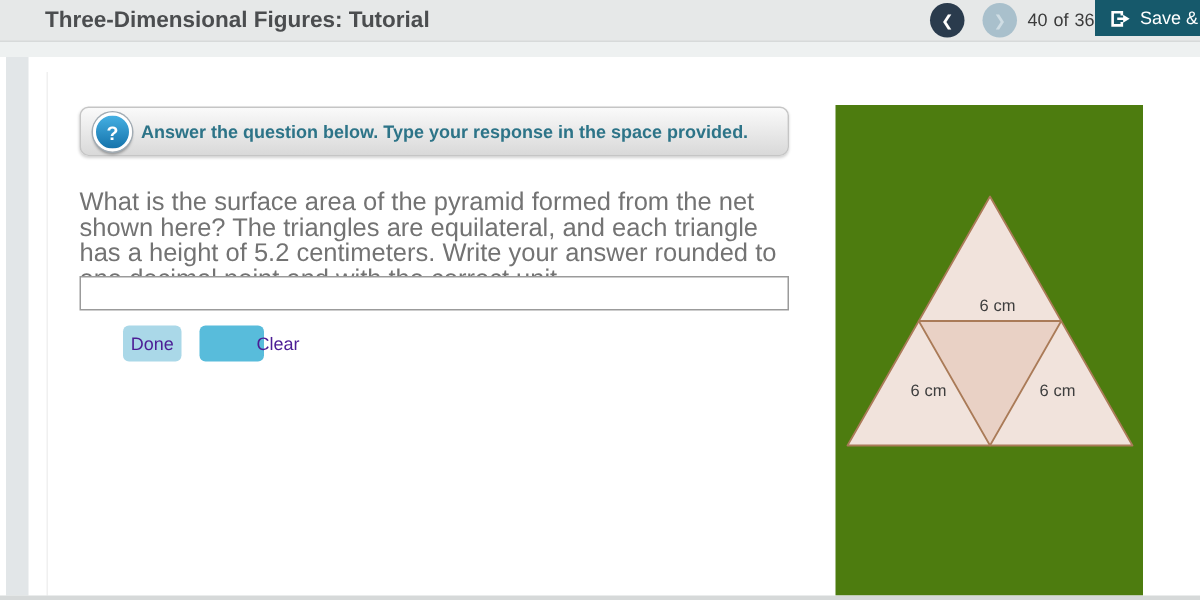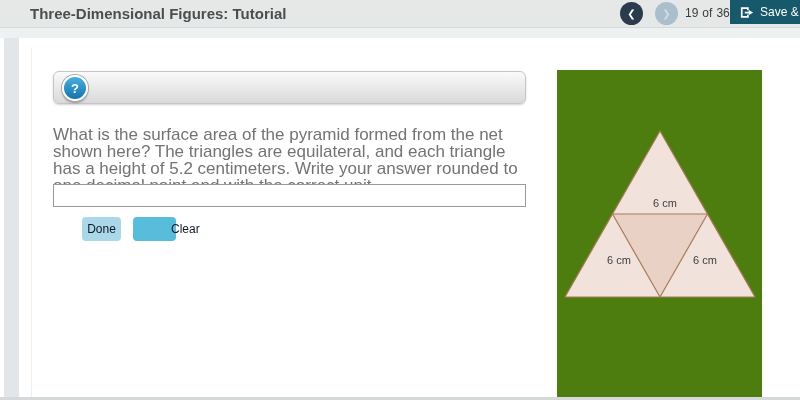--- a/index.html
+++ b/index.html
@@ -43,21 +43,21 @@
             color:#fff; font-size:13px; font-weight:bold; }
   .prompt-text { margin-left:40px; font-size:12px; font-weight:600; color:#2d7488; }
 
   
   .question-text { position:absolute; left:53px; top:126px; width:478px;
                    font-size:17px; line-height:17px; color:#737373; }
   .answer-input { position:absolute; left:53px; top:184px; width:473px; height:23px;
                   border:1px solid #9b9b9b; background:#fff; font-size:13px;
                   font-family:"Liberation Sans", sans-serif; padding:0 6px; outline:none; }
   .btn { position:absolute; top:217px; height:24px; border:none; border-radius:4px;
-         color:#0f172a; font-size:12px; font-family:"Liberation Sans", sans-serif;
+         color:#4c1d95; font-size:12px; font-family:"Liberation Sans", sans-serif;
          cursor:pointer; text-align:center; }
   .btn-done  { left:82px;  width:39px; background:#aad8e8; }
   .btn-clear { left:133px; width:43px; background:#58bcdb;padding-left:38px; }
 
   
   .figure-panel { position:absolute; left:557px; top:70px; width:205px; height:327px; background:#4d7c0f; }
   .figure-panel svg { display:block; }
   .net-label { font-family:"Liberation Sans", sans-serif; font-size:11px; fill:#3e3e3e; }
 </style>
 </head>
@@ -66,39 +66,40 @@
 <div id="screen">
 
   <div class="header">
     <div class="header-title">Three-Dimensional Figures: Tutorial</div>
     <button class="nav-circle nav-back">
       <span>❮</span>
     </button>
     <button class="nav-circle nav-fwd">
       <span>❯</span>
     </button>
-    <div class="page-indicator"><span>19</span><span>of</span><span>36</span></div>
+    <div class="page-indicator"><span>40</span><span>of</span><span>36</span></div>
     <button class="save-exit">
       <span style="display:inline-flex;">
         <svg width="14" height="13" viewBox="0 0 16 14">
           <path d="M1 1 h9 v3.5 h-2 v-1.5 h-5 v8 h5 v-1.5 h2 v3.5 h-9 z" fill="#ffffff"></path>
           <path d="M10 4 l5 3 -5 3 v-2 h-4.5 v-2 h4.5 z" fill="#ffffff"></path>
         </svg>
       </span>
       <span>Save &amp; Exit</span>
     </button>
   </div>
   <div class="sub-band"></div>
   <div class="left-strip"></div>
   <div class="card-edge"></div>
 
   <div class="prompt-banner">
     <div class="q-icon">
       <span>?</span>
     </div>
+    <div class="prompt-text">Answer the question below. Type your response in the space provided.</div>
   </div>
 
   <div class="question-text">What is the surface area of the pyramid formed from the net shown here? The triangles are equilateral, and each triangle has a height of 5.2 centimeters. Write your answer rounded to one decimal point and with the correct unit.</div>
   <input class="answer-input" type="text" value="" style="">
   <button class="btn btn-done">Done</button>
   <button class="btn btn-clear">Clear</button>
 
   <div class="figure-panel">
     <svg width="205" height="327" viewBox="0 0 205 327">
       <polygon points="103,61 8,227 198,227" stroke="#aa7b58" stroke-width="1.2" stroke-linejoin="round" fill="#f1e3dc"></polygon>

